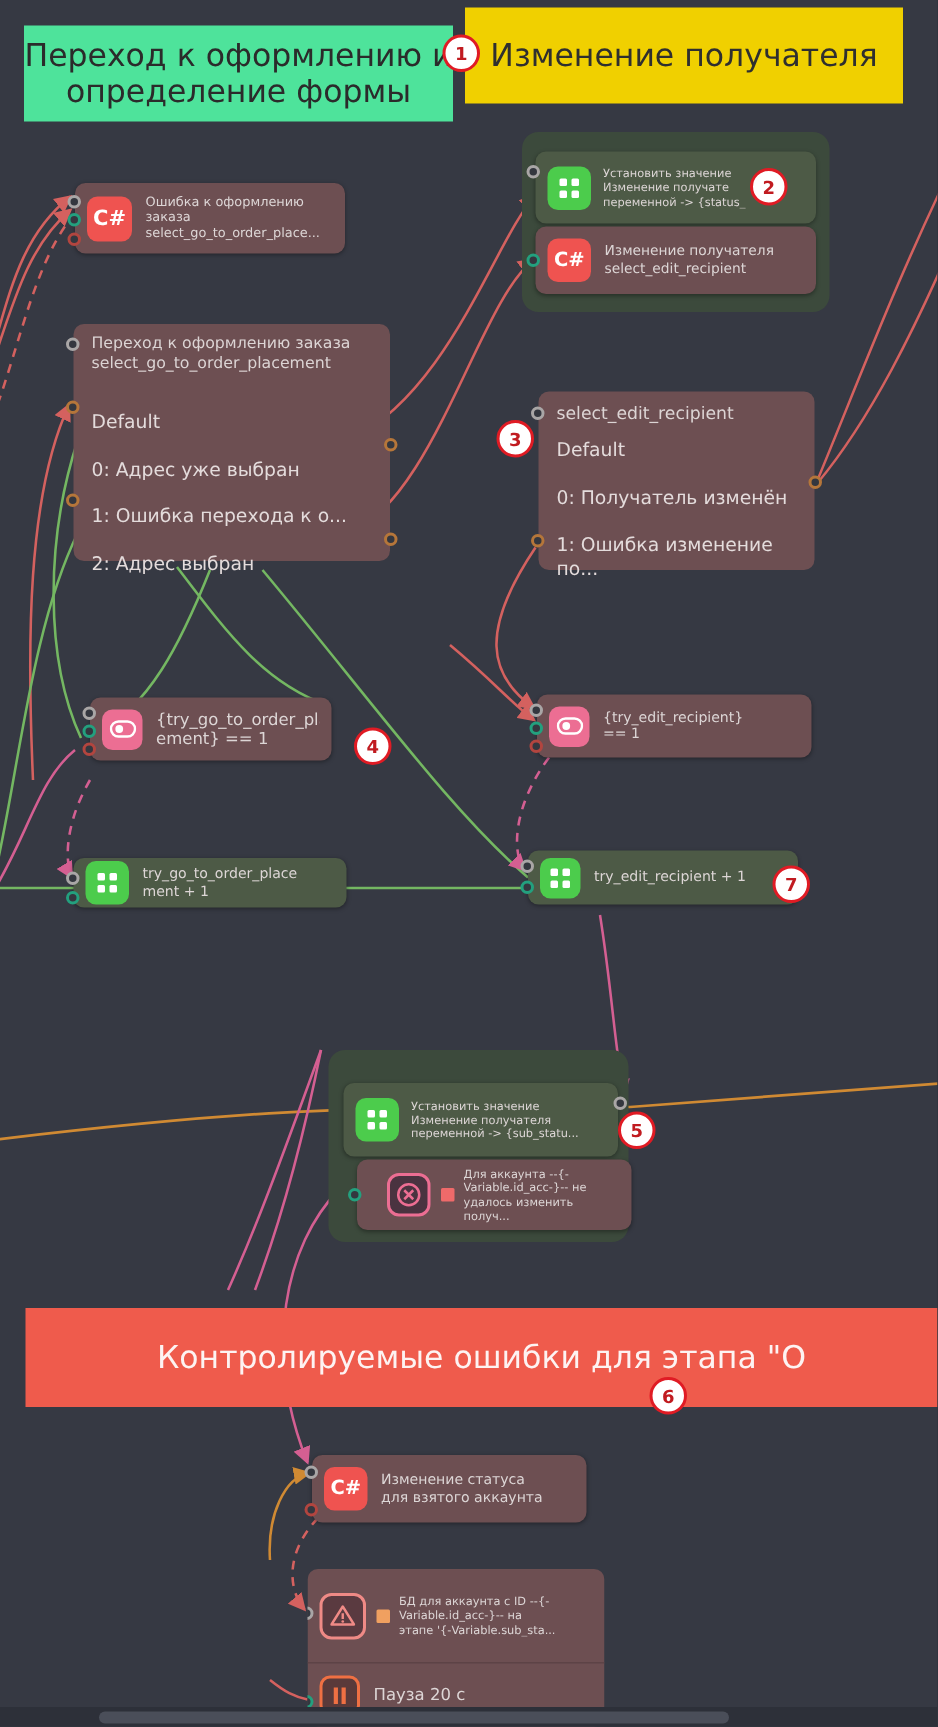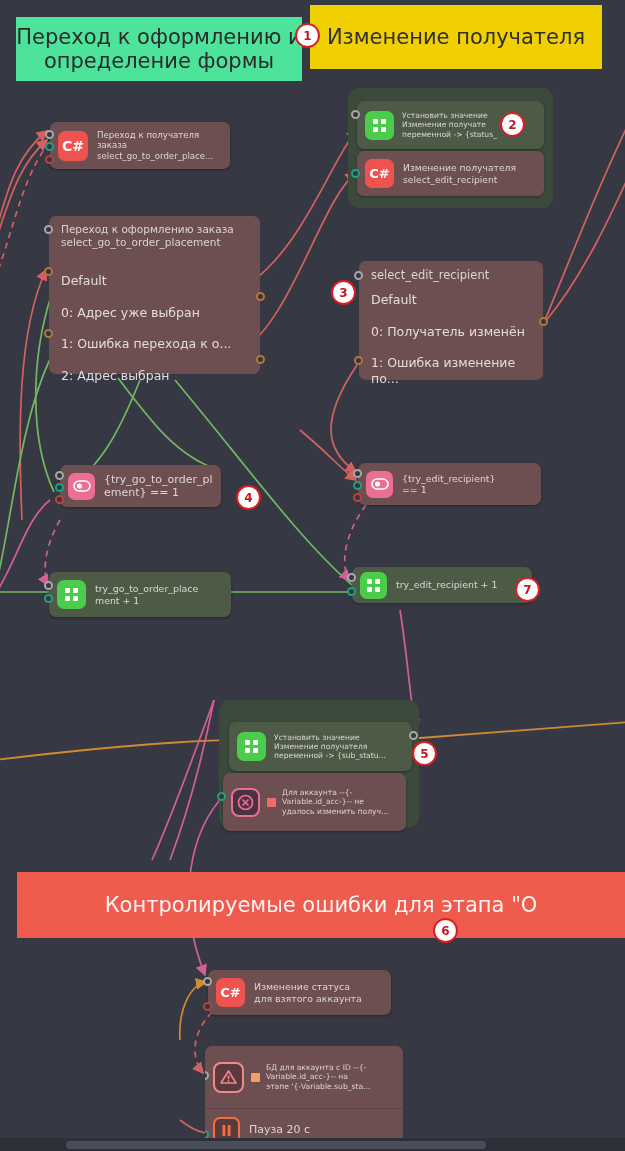--- a/index.html
+++ b/index.html
@@ -155,21 +155,21 @@
   <div class="banner" id="banner-red">
     <div class="btxt">Контролируемые ошибки для этапа "О</div>
   </div>
 
   <div class="group" id="group-recipient"></div>
   <div class="group" id="group-error"></div>
 
   <div class="node" style="left:50px;top:122px;width:180px;height:47px;padding:0 9px 0 8px;">
     <div class="ico csharp" style="width:30px;height:30px;font-size:14px;margin-right:9px;">C#</div>
     <div class="lbl" style="font-size:8.6px;">
-      <div>Переход к получателя</div>
+      <div>Ошибка к оформлению</div>
       <div>заказа</div>
       <div>select_go_to_order_place...</div>
     </div>
     <span class="port gray" style="left:-5px;top:8px;"></span>
     <span class="port teal" style="left:-5px;top:20px;"></span>
     <span class="port red" style="left:-5px;top:33px;"></span>
   </div>
 
   <div class="node" style="left:357px;top:101px;width:187px;height:48px;padding:0 8px;background:#4d5a46;">
     <div class="ico grid" style="width:29px;height:29px;margin-right:8px;">
@@ -246,21 +246,21 @@
     </div>
     <div class="lbl" style="font-size:9.4px;">
       <div>{try_edit_recipient}</div>
       <div>== 1</div>
     </div>
     <span class="port gray" style="left:-5px;top:6px;"></span>
     <span class="port teal" style="left:-5px;top:18px;"></span>
     <span class="port red" style="left:-5px;top:30px;"></span>
   </div>
 
-  <div class="node green" style="left:49px;top:572px;width:182px;height:45px;padding:0 8px;">
+  <div class="node green" style="left:49px;top:572px;width:182px;height:33px;padding:0 8px;">
     <div class="ico grid" style="width:29px;height:29px;margin-right:9px;">
       <div class="gridwrap">
         <div class="sq"></div>
           <div class="sq"></div>
           <div class="sq"></div>
           <div class="sq"></div>
       </div>
     </div>
     <div class="lbl" style="font-size:9.4px;">
       <div>try_go_to_order_place</div>
@@ -296,21 +296,21 @@
       </div>
     </div>
     <div class="lbl" style="font-size:7.6px;">
       <div>Установить значение</div>
       <div>Изменение получателя</div>
       <div>переменной -&gt; {sub_statu...</div>
     </div>
     <span class="port gray" style="right:-6px;top:9px;"></span>
   </div>
 
-  <div class="node" style="left:223px;top:773px;width:183px;height:58px;padding:0 8px;">
+  <div class="node" style="left:238px;top:773px;width:183px;height:47px;padding:0 20px;">
     <div class="ico err" style="width:29px;height:29px;margin-right:7px;border-radius:8px;">
       <svg width="17" height="17" viewBox="0 0 17 17">
         <circle cx="8.5" cy="8.5" r="7" fill="none" stroke="#ec6e93" stroke-width="1.7"></circle>
         <path d="M5.5,5.5 L11.5,11.5 M11.5,5.5 L5.5,11.5" stroke="#ec6e93" stroke-width="1.7"></path>
       </svg>
     </div>
     <span style="width:9px;height:9px;background:#ef6a6a;border-radius:1px;margin-right:6px;flex:0 0 auto;"></span>
     <div class="lbl" style="font-size:7.6px;">
       <div>Для аккаунта --{-</div>
       <div>Variable.id_acc-}-- не</div>

